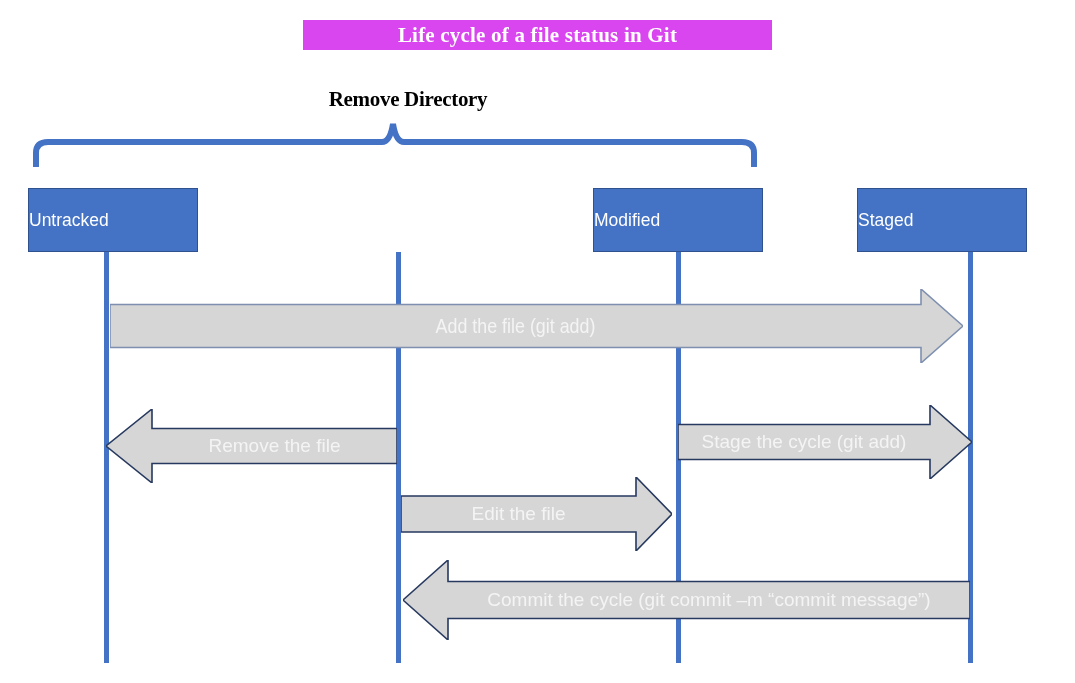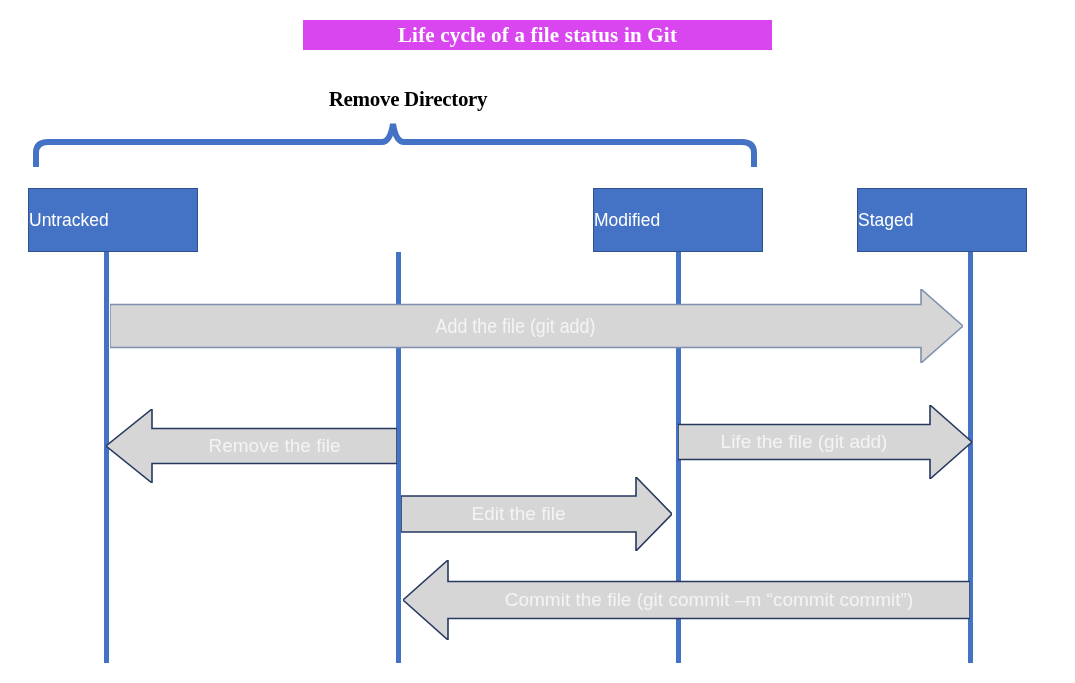--- a/index.html
+++ b/index.html
@@ -110,30 +110,30 @@
     <svg width="291" height="74" viewBox="0 0 291 74">
       <polygon points="291,19.5 46,19.5 46,0 0,37 46,74 46,54.5 291,54.5" fill="#D6D6D6" stroke="#27395F" stroke-width="1.6"></polygon>
     </svg>
     <div class="arrow-label">Remove the file</div>
   </div>
 
   <div class="arrow" id="arrow-stage">
     <svg width="294" height="74" viewBox="0 0 294 74">
       <polygon points="0,19.5 252,19.5 252,0 294,37 252,74 252,54.5 0,54.5" fill="#D6D6D6" stroke="#27395F" stroke-width="1.6"></polygon>
     </svg>
-    <div class="arrow-label">Life the file (git add)</div>
+    <div class="arrow-label">Stage the cycle (git add)</div>
   </div>
 
   <div class="arrow" id="arrow-edit">
     <svg width="271" height="74" viewBox="0 0 271 74">
       <polygon points="0,19 235,19 235,0 271,37 235,74 235,55 0,55" fill="#D6D6D6" stroke="#27395F" stroke-width="1.6"></polygon>
     </svg>
     <div class="arrow-label">Edit the file</div>
   </div>
 
   <div class="arrow" id="arrow-commit">
     <svg width="567" height="80" viewBox="0 0 567 80">
       <polygon points="567,21.5 45,21.5 45,0 0,40 45,80 45,58.5 567,58.5" fill="#D6D6D6" stroke="#27395F" stroke-width="1.6"></polygon>
     </svg>
-    <div class="arrow-label">Commit the file (git commit –m “commit commit”)</div>
+    <div class="arrow-label">Commit the cycle (git commit –m “commit message”)</div>
   </div>
 
 </div>
 
 </body></html>

